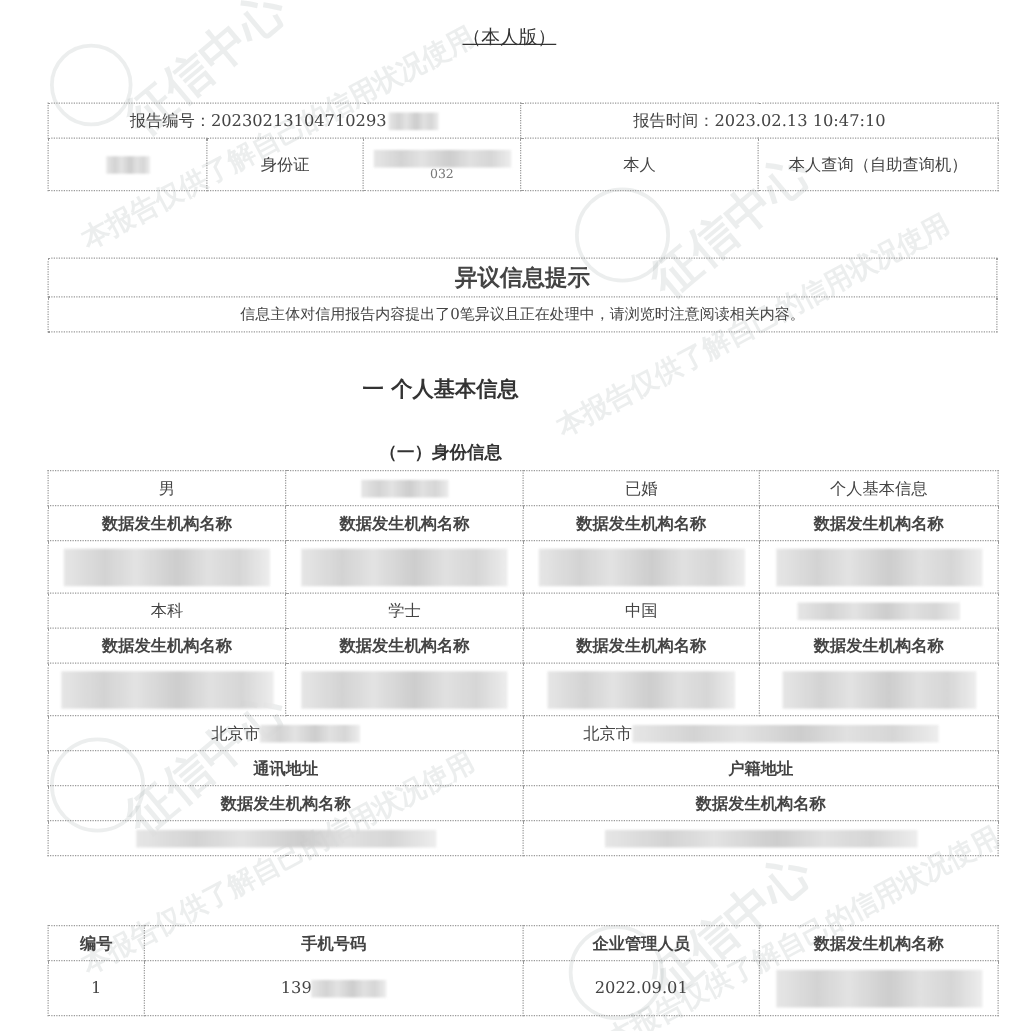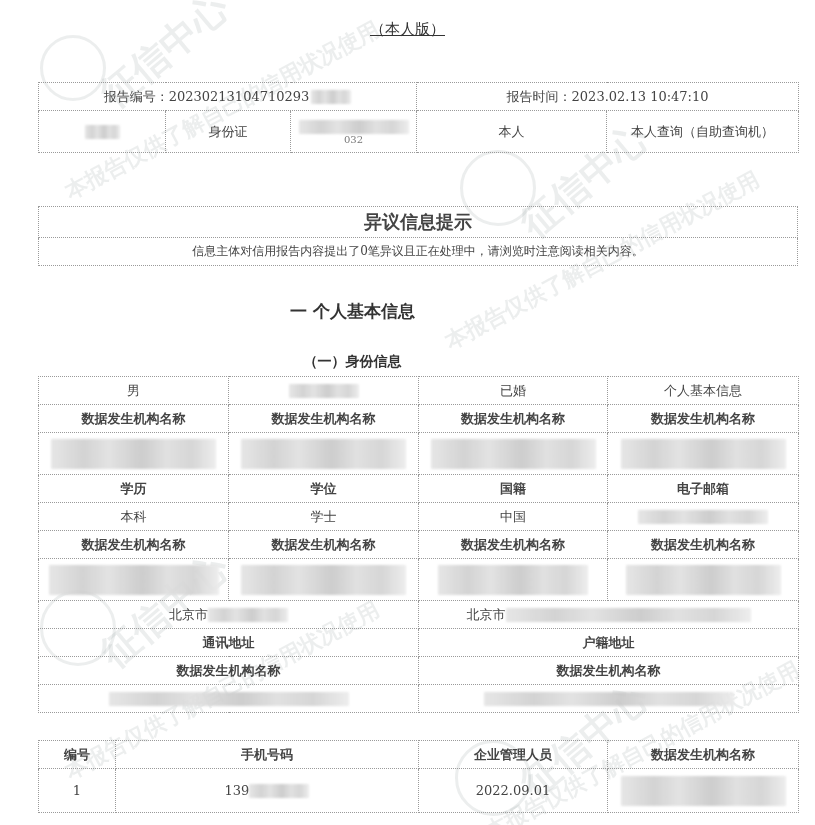--- a/index.html
+++ b/index.html
@@ -128,26 +128,20 @@
     <td class="th">数据发生机构名称</td>
     <td class="th">数据发生机构名称</td>
   </tr>
   <tr style="height:42px">
     <td><span class="blur tall" style="width:165px;"></span></td>
     <td><span class="blur tall" style="width:165px;"></span></td>
     <td><span class="blur tall" style="width:165px;"></span></td>
     <td><span class="blur tall" style="width:165px;"></span></td>
   </tr>
   <tr style="height:28px">
-    <td class="th">学历</td>
-    <td class="th">学位</td>
-    <td class="th">国籍</td>
-    <td class="th">电子邮箱</td>
-  </tr>
-  <tr style="height:28px">
     <td>本科</td>
     <td>学士</td>
     <td>中国</td>
     <td><span class="blur" style="width:130px;"></span></td>
   </tr>
   <tr style="height:28px">
     <td class="th">数据发生机构名称</td>
     <td class="th">数据发生机构名称</td>
     <td class="th">数据发生机构名称</td>
     <td class="th">数据发生机构名称</td>

